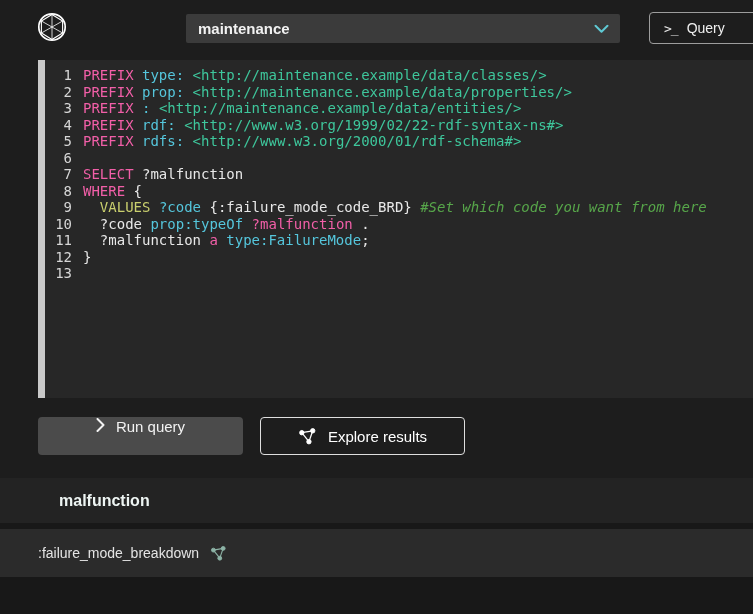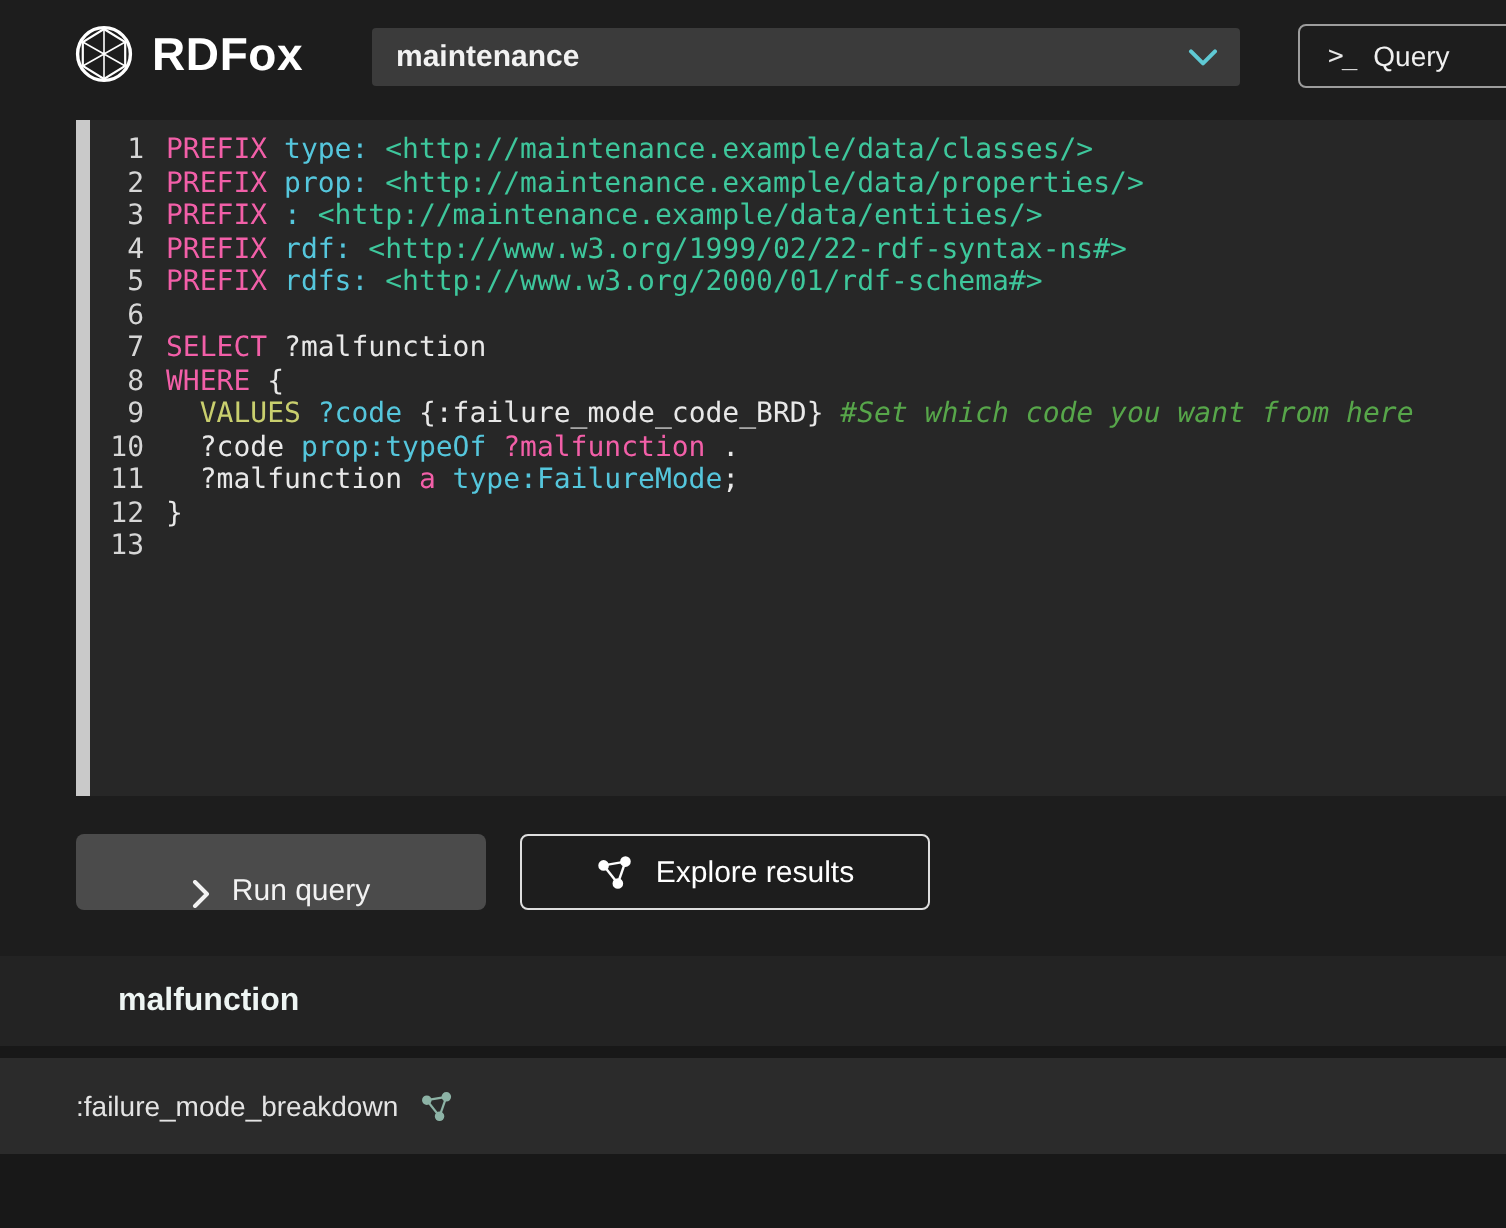--- a/index.html
+++ b/index.html
@@ -29,21 +29,21 @@
   .gut-line,.code-line{height:16.5px;}
   .tk-pink{color:#f25fa8;}
   .tk-cyan{color:#55c6dc;}
   .tk-teal{color:#3ec79c;}
   .tk-yellow{color:#c9cf6e;}
   .tk-white{color:#e8e8e8;}
   .tk-green{color:#57a64a;font-style:italic;}
 
   
   .run-btn{position:absolute;left:38px;top:417px;width:205px;height:38px;background:#4b4b4b;border:none;
-        border-radius:4px;color:#f2f2f2;font-size:15px;display:flex;align-items:flex-end;justify-content:center;
+        border-radius:4px;color:#f2f2f2;font-size:15px;display:flex;align-items:flex-start;justify-content:center;
         gap:11px;font-family:inherit;cursor:pointer;}
   .explore-btn{position:absolute;left:260px;top:417px;width:205px;height:38px;background:transparent;
         border:1px solid #dedede;border-radius:4px;color:#ffffff;font-size:15px;display:flex;align-items:center;
         justify-content:center;gap:11px;font-family:inherit;cursor:pointer;}
 
   
   .results{position:absolute;left:0;top:478px;width:100%;height:136px;background:#181818;}
   .results-header{height:45px;background:#232323;display:flex;align-items:center;padding-left:59px;
         box-sizing:border-box;font-size:16px;font-weight:bold;color:#eef5f3;}
   .result-row{margin-top:6px;height:48px;background:#2b2b2b;display:flex;align-items:center;
@@ -58,21 +58,20 @@
 
   <header class="topbar">
     <div class="brand">
       <span class="icon-wrap">
         <svg width="32" height="32" viewBox="0 0 32 32" fill="none" stroke="#ffffff">
           <circle cx="16" cy="16" r="13.2" stroke-width="1.7"></circle>
           <path d="M16 3.5 L26.6 10 L26.6 22 L16 28.5 L5.4 22 L5.4 10 Z" stroke-width="1.1"></path>
           <path d="M16 3.5 L16 28.5 M5.4 10 L26.6 22 M26.6 10 L5.4 22" stroke-width="0.8"></path>
         </svg>
       </span>
-      <span class="brand-text">RDFox</span>
     </div>
 
     <div class="dataset-select">
       <span>maintenance</span>
       <span class="chev-down icon-wrap">
         <svg width="15" height="9" viewBox="0 0 15 9">
           <path d="M1.5 1.2 L7.5 7.2 L13.5 1.2" stroke="#5fc9d4" stroke-width="2" fill="none" stroke-linecap="round" stroke-linejoin="round"></path>
         </svg>
       </span>
     </div>

